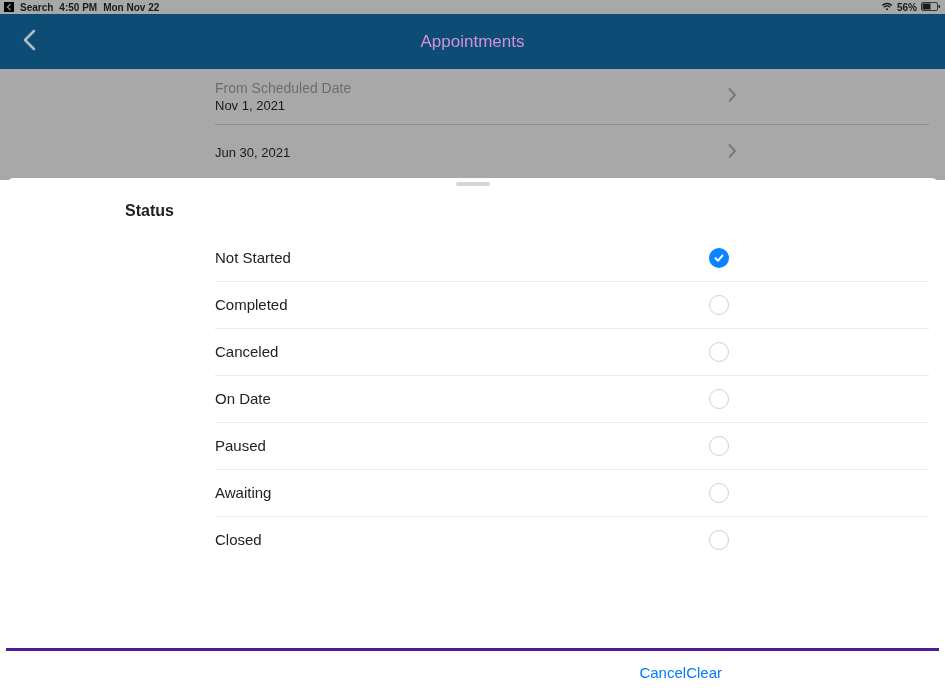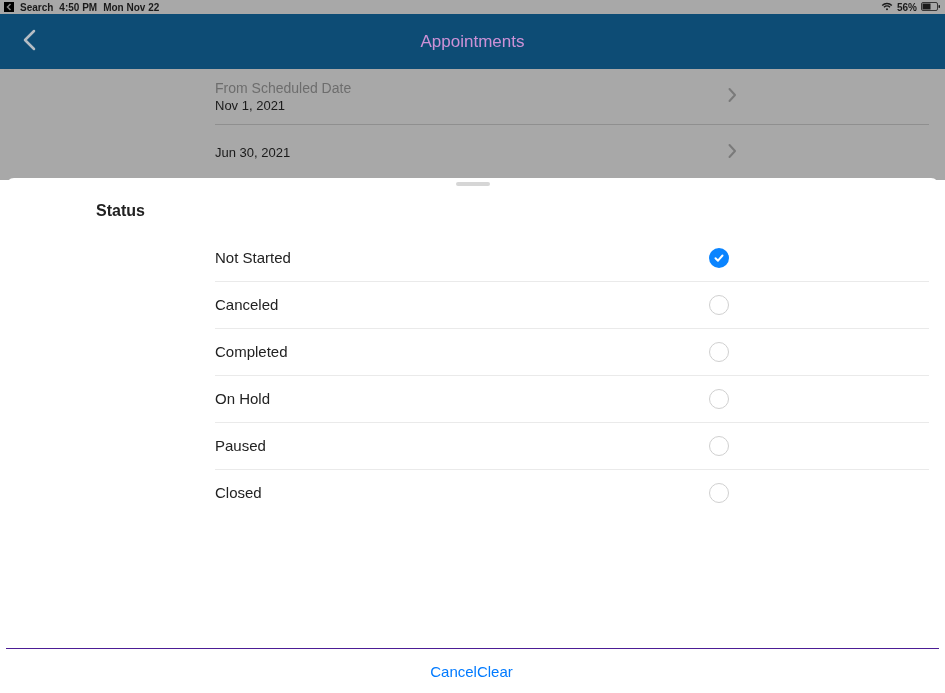--- a/index.html
+++ b/index.html
@@ -125,21 +125,21 @@
       height: 4px;
       background: #d6d6d6;
       border-radius: 2px;
       margin: 4px auto 0 auto;
     }
     .sheet-content {
       flex: 1;
       padding-top: 10px;
     }
     .sheet-title {
-      margin-left: 90px;
+      margin-left: 119px;
       font-size: 16px;
       font-weight: 700;
       color: #222;
       padding: 6px 0 14px 0;
     }
     .option-row {
       margin-left: 209px;
       margin-right: 210px;
       display: flex;
       align-items: center;
@@ -169,25 +169,25 @@
     .option-row + .option-row::before {
       content: "";
       position: absolute;
       left: 0;
       right: -200px;
       top: 0;
       height: 1px;
       background: #eaeaea;
     }
     .footer {
-      border-top: 1px solid #4c1d95;
+      border-top: 3px solid #4c1d95;
       height: 45px;
       display: flex;
       align-items: center;
-      justify-content: center;
+      justify-content: flex-end;
       padding-left: 215px;
       padding-right: 217px;
     }
     .footer-btn {
       font-size: 15px;
       color: #007aff;
       cursor: pointer;
     }
   </style>
 </head>
@@ -262,33 +262,37 @@
     <div id="options">
         <div class="option-row">
           <span class="label">Not Started</span>
           <span class="radio selected">
             <svg width="12" height="12" viewBox="0 0 12 12">
               <path d="M2.5 6.2 L5 8.7 L9.5 3.5" stroke="#fff" stroke-width="2" fill="none" stroke-linecap="round" stroke-linejoin="round"></path>
             </svg>
           </span>
         </div>
         <div class="option-row">
+          <span class="label">Completed</span>
+          <span class="radio"></span>
+        </div>
+        <div class="option-row">
           <span class="label">Canceled</span>
           <span class="radio"></span>
         </div>
         <div class="option-row">
-          <span class="label">Completed</span>
-          <span class="radio"></span>
-        </div>
-        <div class="option-row">
-          <span class="label">On Hold</span>
+          <span class="label">On Date</span>
           <span class="radio"></span>
         </div>
         <div class="option-row">
           <span class="label">Paused</span>
+          <span class="radio"></span>
+        </div>
+        <div class="option-row">
+          <span class="label">Awaiting</span>
           <span class="radio"></span>
         </div>
         <div class="option-row">
           <span class="label">Closed</span>
           <span class="radio"></span>
         </div>
       </div>
   </div>
   <div class="footer">
     <span class="footer-btn">Cancel</span>

